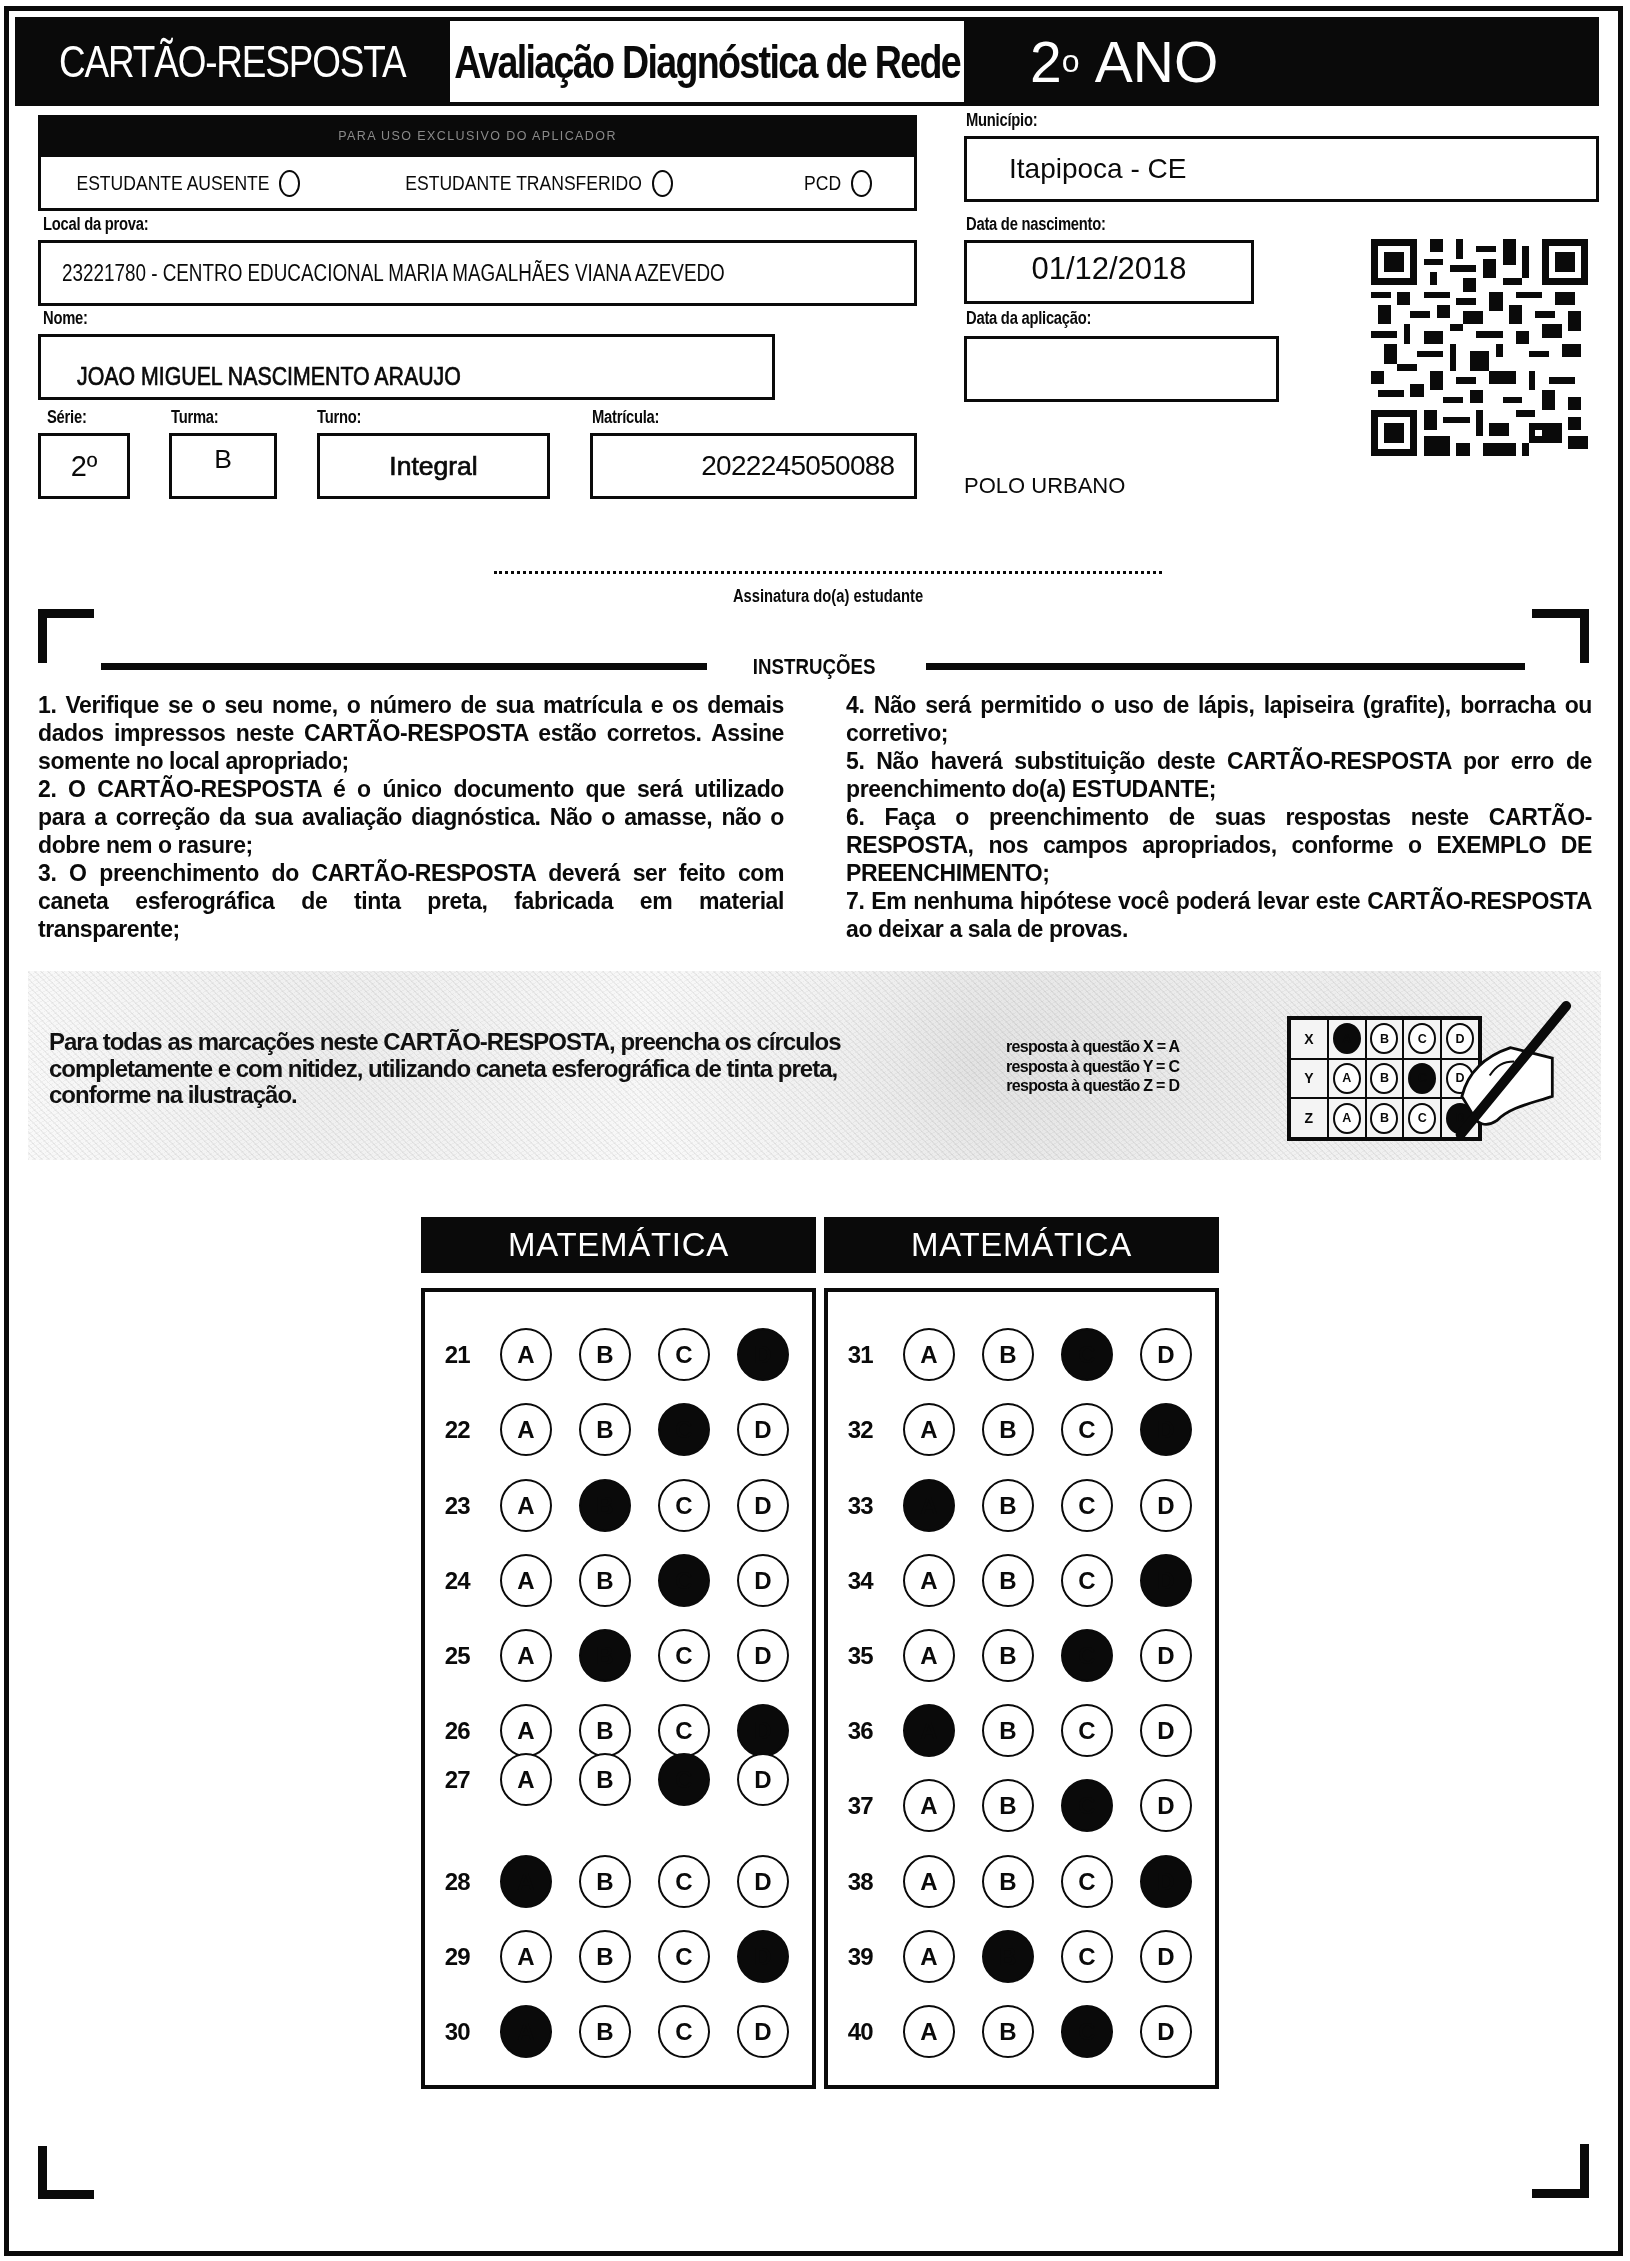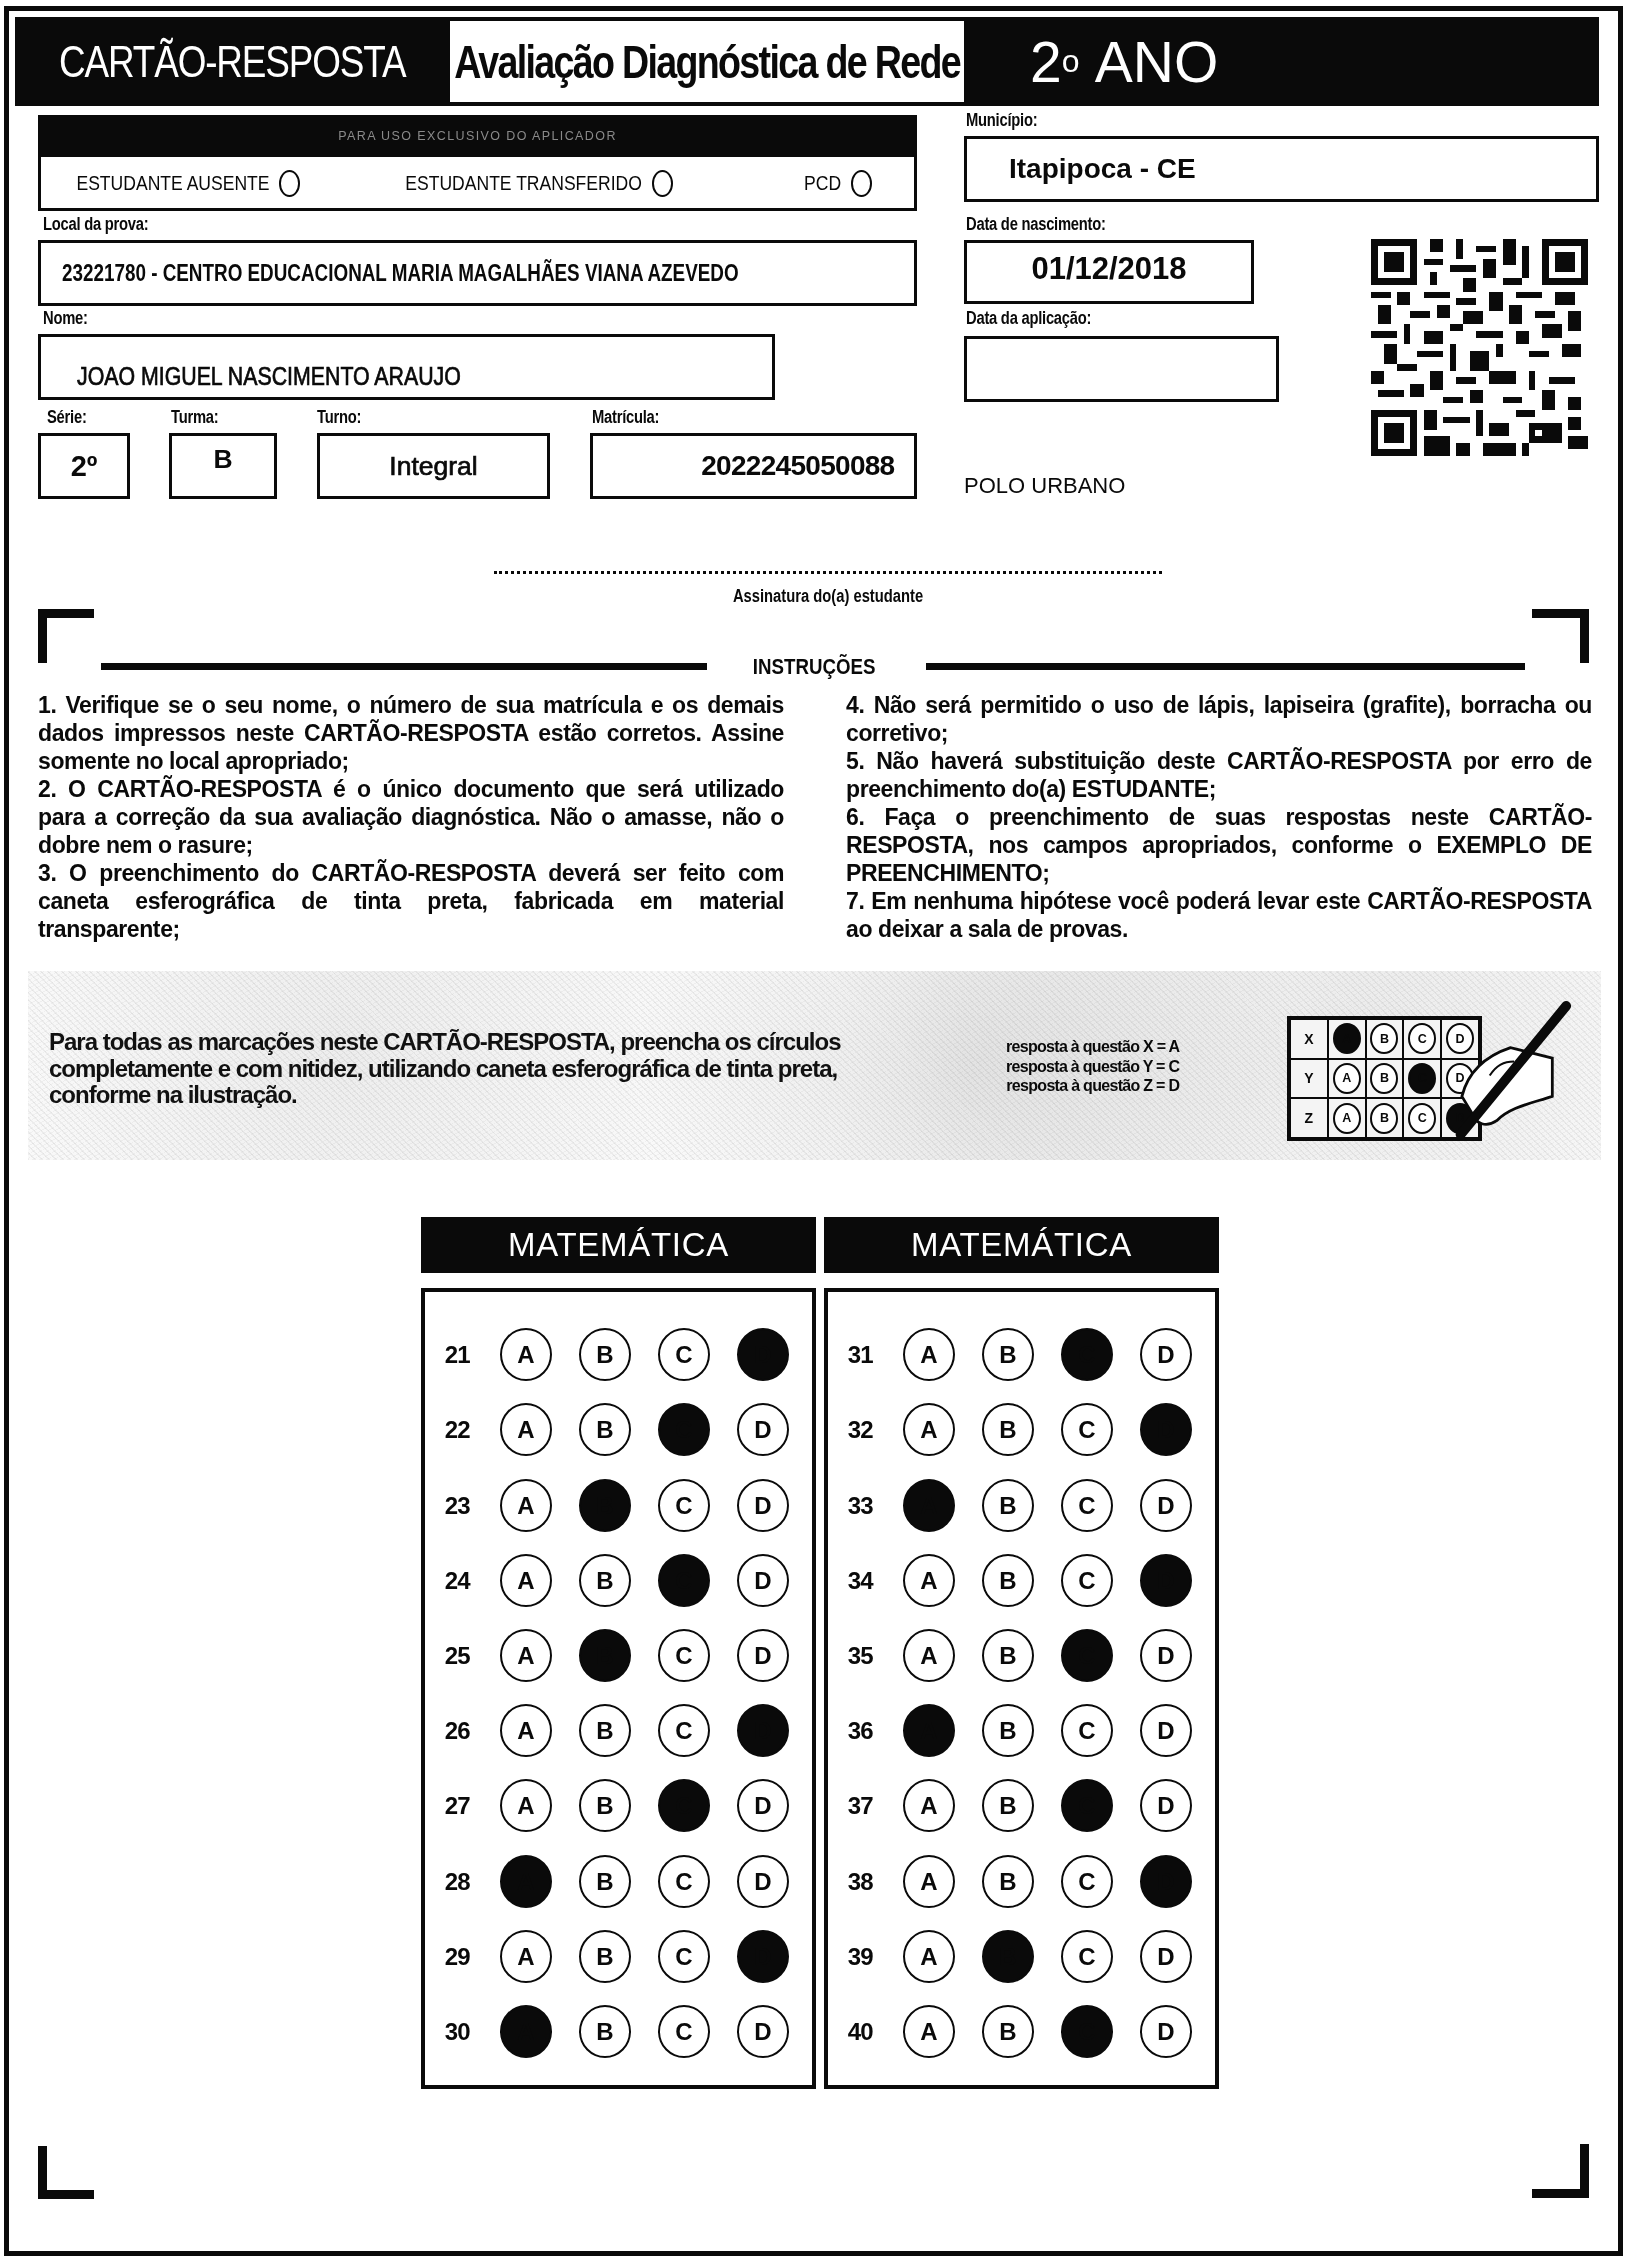--- a/index.html
+++ b/index.html
@@ -13,21 +13,21 @@
   .hdr-title { left: 15.3px; top: 17.4px; width: 433px; height: 89px; justify-content: center; font-size: 45px; letter-spacing: -1.4px; transform-origin: left center; }
   .hdr-title span { display: inline-block; transform: scaleX(0.82); }
   .hdr-mid { left: 446px; top: 17.4px; width: 522px; height: 89px; border: 4.2px solid #0a0a0a; background: #fff; display: flex; align-items: center; justify-content: center; font-size: 47px; font-weight: bold; letter-spacing: -2.1px; }
   .hdr-mid span { display: inline-block; transform: scaleX(0.8); white-space: nowrap; }
   .hdr-grade { left: 964px; top: 17.4px; width: 635px; height: 89px; padding-left: 66px; font-size: 57px; }
   .hdr-grade sup { font-size: 32px; vertical-align: 19.5px; }
 
   .label { font-size: 18px; font-weight: bold; letter-spacing: -0.3px; }
   .label span, .narrow span { display: inline-block; transform: scaleX(0.82); transform-origin: left center; white-space: nowrap; }
   .box { border: 3.5px solid #0a0a0a; background: #fff; display: flex; align-items: center; }
-  .box-val { font-size: 25px; font-weight: bold; white-space: nowrap; }
+  .box-val { font-size: 25px; font-weight: normal; white-space: nowrap; }
 
   .sub-banner { left: 38px; top: 115px; width: 879px; height: 42px; background: #0a0a0a; color: #8a8a8a; font-size: 12.5px; display: flex; align-items: center; justify-content: center; letter-spacing: 1.4px; }
   .check-row { left: 38px; top: 155px; width: 879px; height: 56px; border: 3.5px solid #0a0a0a; border-top: none; display: flex; align-items: center; font-size: 19.5px; }
   .check-item { position: absolute; display: flex; align-items: center; gap: 9.7px; top: 15.3px; }
   .check-item .txt { display: inline-block; transform: scaleX(0.9); transform-origin: right center; white-space: nowrap; }
   .radio { width: 21px; height: 26.5px; border: 2.1px solid #0a0a0a; border-radius: 50%; display: inline-block; background: #fff; }
 
   .qr { left: 1370px; top: 239px; width: 219px; height: 217px; }
 
   .sig-line { left: 494px; top: 571px; width: 668px; border-top: 3.5px dotted #0a0a0a; }
@@ -342,21 +342,21 @@
       <div class="bubble">C</div>
       <div class="bubble">D</div>
     </div>
     <div class="ans-row" style="top: 412px; left: 2.8px;">
       <div class="qnum">26</div>
       <div class="bubble">A</div>
       <div class="bubble">B</div>
       <div class="bubble">C</div>
       <div class="bubble filled">D</div>
     </div>
-    <div class="ans-row" style="top: 487px; left: 2.8px; justify-content: center;">
+    <div class="ans-row" style="top: 461px; left: 2.8px; justify-content: center;">
       <div class="qnum">27</div>
       <div class="bubble">A</div>
       <div class="bubble">B</div>
       <div class="bubble filled">C</div>
       <div class="bubble">D</div>
     </div>
     <div class="ans-row" style="top: 563px; left: 2.8px;">
       <div class="qnum">28</div>
       <div class="bubble filled">A</div>
       <div class="bubble">B</div>

